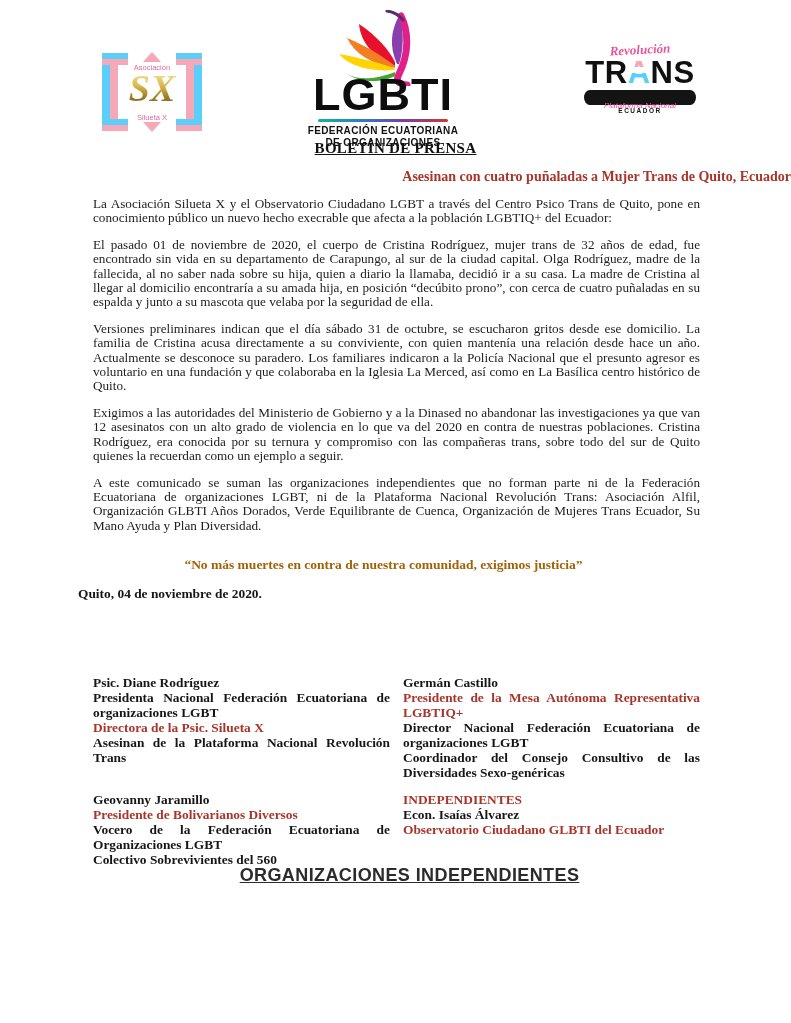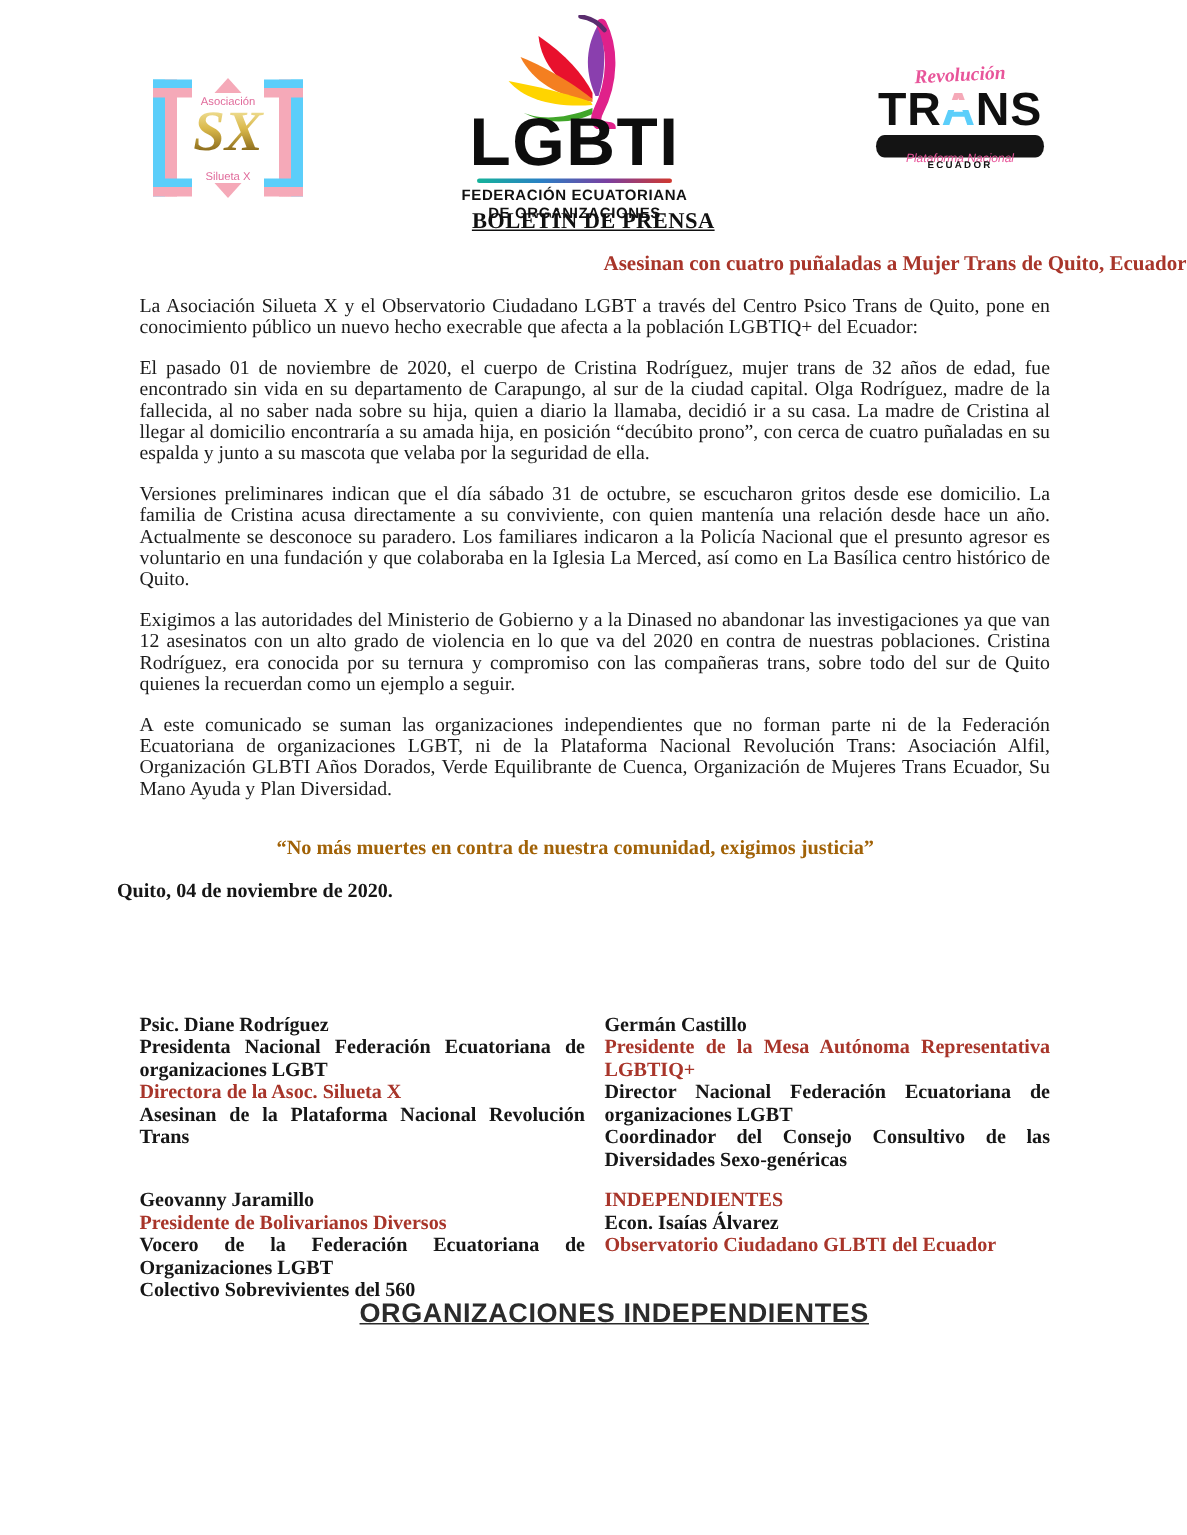--- a/index.html
+++ b/index.html
@@ -139,21 +139,21 @@
   </div>
 
   <div class="doc-quote">“No más muertes en contra de nuestra comunidad, exigimos justicia”</div>
   <div class="doc-date">Quito, 04 de noviembre de 2020.</div>
 
   <div class="sig-grid">
 
     <div class="sig-block">
       <div class="sig-line">Psic. Diane Rodríguez</div>
       <div class="sig-line">Presidenta Nacional Federación Ecuatoriana de organizaciones LGBT</div>
-      <div class="sig-line red">Directora de la Asoc. Silueta X</div>
+      <div class="sig-line red">Directora de la Psic. Silueta X</div>
       <div class="sig-line">Asesinan de la Plataforma Nacional Revolución Trans</div>
     </div>
 
     <div class="sig-block">
       <div class="sig-line">Germán Castillo</div>
       <div class="sig-line red">Presidente de la Mesa Autónoma Representativa LGBTIQ+</div>
       <div class="sig-line">Director Nacional Federación Ecuatoriana de organizaciones LGBT</div>
       <div class="sig-line">Coordinador del Consejo Consultivo de las Diversidades Sexo-genéricas</div>
     </div>
 

